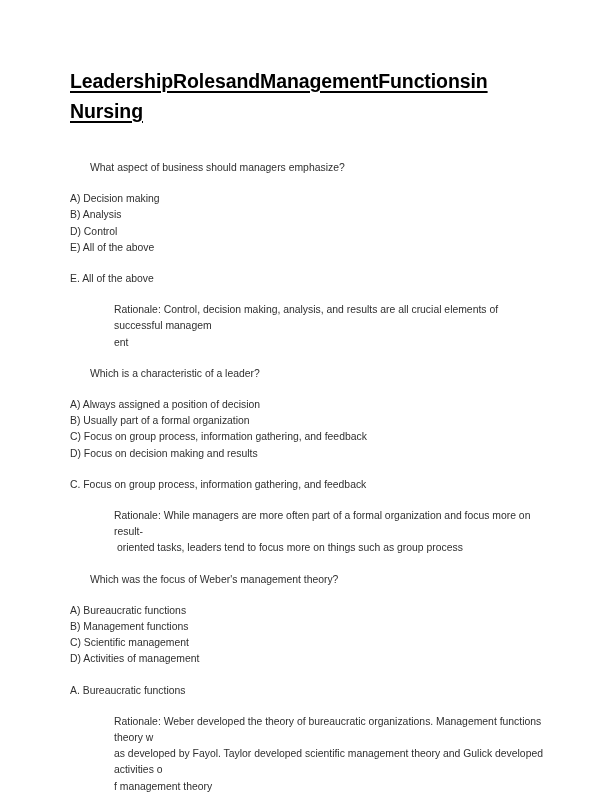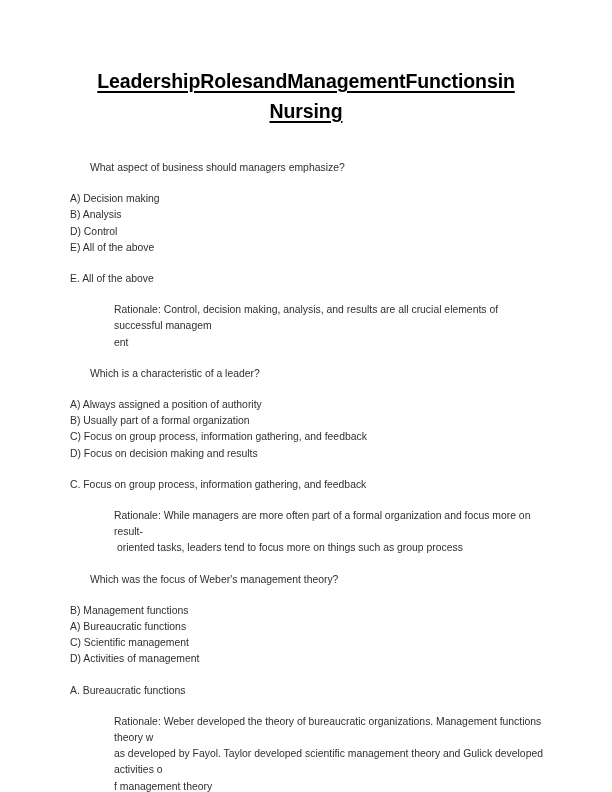--- a/index.html
+++ b/index.html
@@ -18,21 +18,21 @@
   .page {
     position: relative;
     width: 612px;
     height: 792px;
     background: #ffffff;
     box-sizing: border-box;
   }
   .doc-title {
     margin: 0;
     padding: 66px 70px 0 70px;
-    text-align: center;
+    text-align: left;
     font-size: 19.5px;
     font-weight: bold;
     line-height: 30px;
     letter-spacing: -0.1px;
     color: #000000;
   }
   .doc-title .title-line {
     display: inline-block;
     text-decoration: underline;
     text-decoration-thickness: 2px;
@@ -90,38 +90,38 @@
         <div class="line">E. All of the above</div>
       </div>
       <div class="block rationale">
         <div class="line">Rationale: Control, decision making, analysis, and results are all crucial elements of successful managem</div>
         <div class="line">ent</div>
       </div>
       <div class="block question">
         <div class="line">Which is a characteristic of a leader?</div>
       </div>
       <div class="block options">
-        <div class="line">A) Always assigned a position of authority</div>
+        <div class="line">A) Always assigned a position of decision</div>
         <div class="line">B) Usually part of a formal organization</div>
         <div class="line">C) Focus on group process, information gathering, and feedback</div>
         <div class="line">D) Focus on decision making and results</div>
       </div>
       <div class="block answer">
         <div class="line">C. Focus on group process, information gathering, and feedback</div>
       </div>
       <div class="block rationale">
         <div class="line">Rationale: While managers are more often part of a formal organization and focus more on result-</div>
         <div class="line"> oriented tasks, leaders tend to focus more on things such as group process</div>
       </div>
       <div class="block question">
         <div class="line">Which was the focus of Weber's management theory?</div>
       </div>
       <div class="block options">
+        <div class="line">A) Bureaucratic functions</div>
         <div class="line">B) Management functions</div>
-        <div class="line">A) Bureaucratic functions</div>
         <div class="line">C) Scientific management</div>
         <div class="line">D) Activities of management</div>
       </div>
       <div class="block answer">
         <div class="line">A. Bureaucratic functions</div>
       </div>
       <div class="block rationale">
         <div class="line">Rationale: Weber developed the theory of bureaucratic organizations. Management functions theory w</div>
         <div class="line">as developed by Fayol. Taylor developed scientific management theory and Gulick developed activities o</div>
         <div class="line">f management theory</div>

